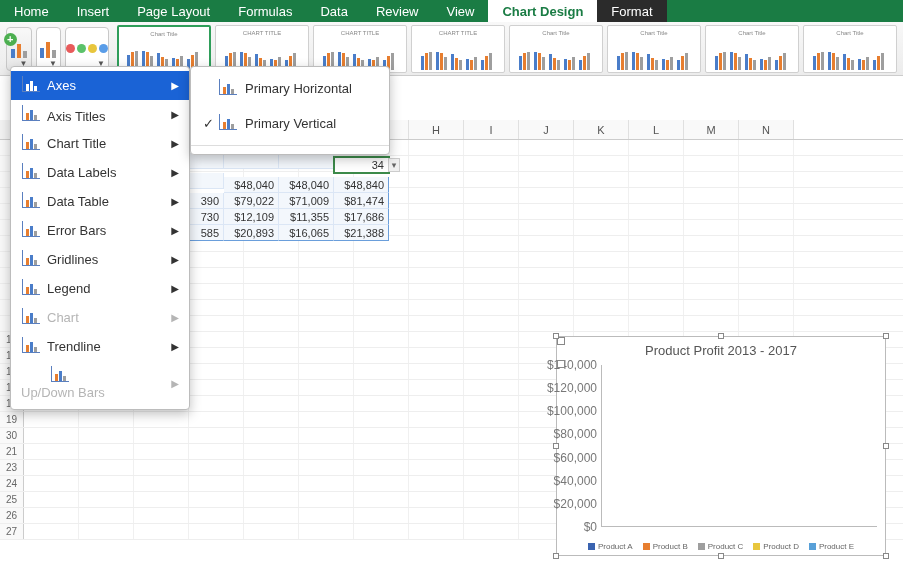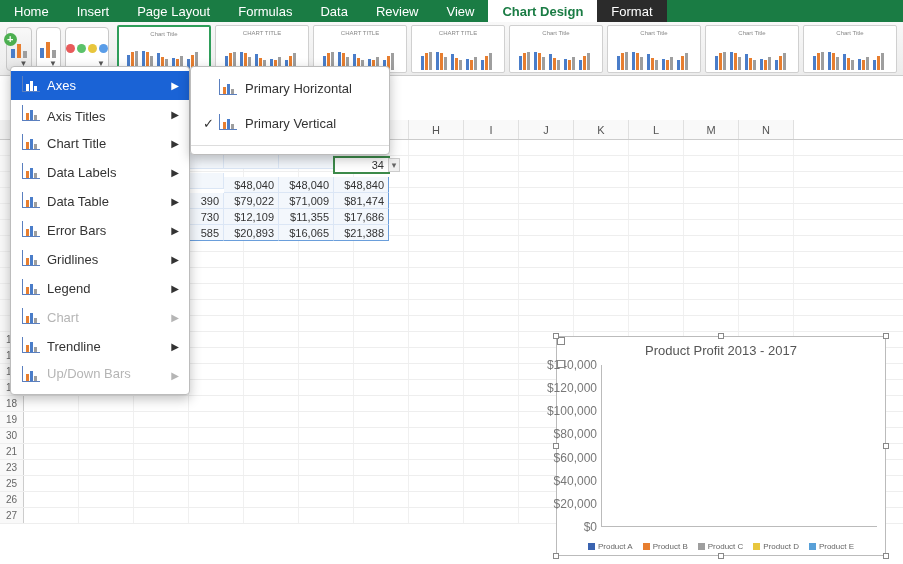--- a/index.html
+++ b/index.html
@@ -387,21 +387,21 @@
       <span class="arrow">▶</span>
     </div>
     <div class="mi">
       <span style="display: flex; align-items: center;">
         <span class="ico"><span class="axis-icon"><span class="ax"></span><span class="b" style="left:4px;height:7px;background:#e77e2f"></span><span class="b" style="left:8px;height:10px;background:#4a7dc9"></span><span class="b" style="left:12px;height:5px;background:#9e9e9e"></span></span></span>
         <span>Trendline</span>
       </span>
       <span class="arrow">▶</span>
     </div>
     <div class="mi disabled">
-      <span style="display: flex; align-items: flex-start;">
+      <span style="display: flex; align-items: center; flex-direction: column;">
         <span class="ico"><span class="axis-icon"><span class="ax"></span><span class="b" style="left:4px;height:7px;background:#e77e2f"></span><span class="b" style="left:8px;height:10px;background:#4a7dc9"></span><span class="b" style="left:12px;height:5px;background:#9e9e9e"></span></span></span>
         <span>Up/Down Bars</span>
       </span>
       <span class="arrow">▶</span>
     </div>
   </div>
 
 <div class="submenu" id="submenu">
     <div class="smi">
       <span class="chk"></span>
@@ -770,20 +770,37 @@
         <div class="cell"></div>
         <div class="cell"></div>
         <div class="cell"></div>
         <div class="cell"></div>
         <div class="cell"></div>
         <div class="cell"></div>
         <div class="cell"></div>
       </div>
       <div class="row">
         <div class="rn">23</div>
+        <div class="cell"></div>
+        <div class="cell"></div>
+        <div class="cell"></div>
+        <div class="cell"></div>
+        <div class="cell"></div>
+        <div class="cell"></div>
+        <div class="cell"></div>
+        <div class="cell"></div>
+        <div class="cell"></div>
+        <div class="cell"></div>
+        <div class="cell"></div>
+        <div class="cell"></div>
+        <div class="cell"></div>
+        <div class="cell"></div>
+      </div>
+      <div class="row">
+        <div class="rn">24</div>
         <div class="cell"></div>
         <div class="cell"></div>
         <div class="cell"></div>
         <div class="cell"></div>
         <div class="cell"></div>
         <div class="cell"></div>
         <div class="cell"></div>
         <div class="cell"></div>
         <div class="cell"></div>
         <div class="cell"></div>

